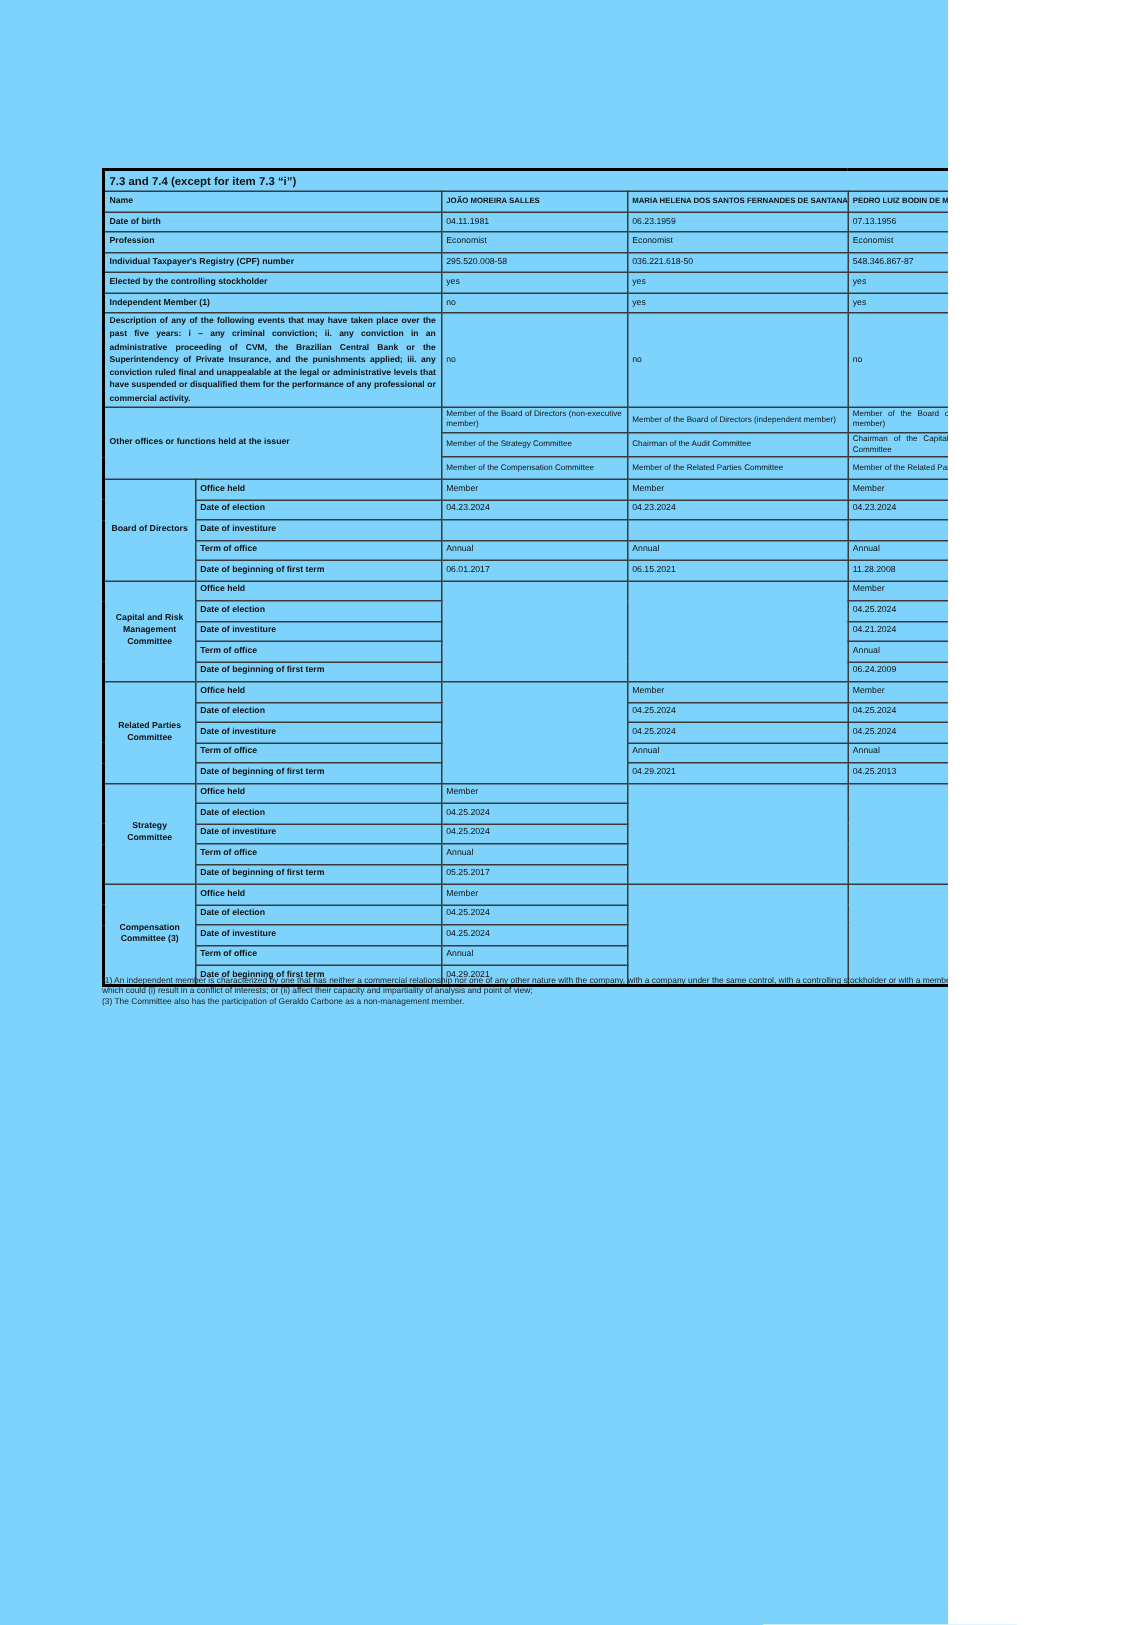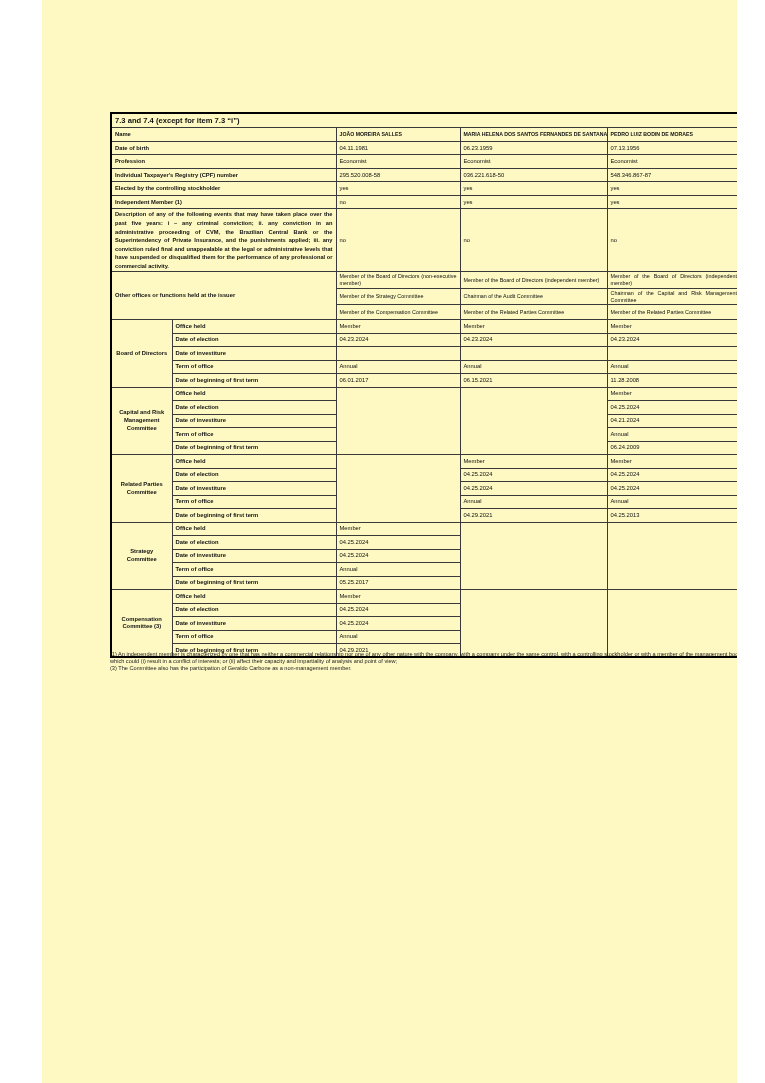--- a/index.html
+++ b/index.html
@@ -1,17 +1,17 @@
 <!DOCTYPE html>
 <html><head>
 <meta charset="utf-8">
 <style>
   html,body{margin:0;padding:0;background:#ffffff;}
-  .page{position:relative;width:695px;height:1083px;background:#fef9c3;
-        font-family:"Liberation Sans",sans-serif;color:#111;overflow:hidden;margin-left:42px;}
+  .page{position:relative;width:632px;height:1083px;background:#7dd3fc;
+        font-family:"Liberation Sans",sans-serif;color:#111;overflow:hidden;}
   table.disclosure{position:absolute;left:68px;top:112px;width:630px;
         border-collapse:collapse;table-layout:fixed;border:2px solid #000;}
   td{border:1px solid #3a3a3a;padding:1px 3px;font-size:5.8px;line-height:1.25;
      vertical-align:middle;word-wrap:break-word;}
   tr.major > td{border-top:1.5px solid #000;}
   td.title-cell{font-weight:bold;font-size:7.6px;padding:2px 3px;}
   td.lbl{font-weight:bold;}
   td.name{font-weight:bold;font-size:5.2px;white-space:nowrap;overflow:hidden;}
   td.desc{font-weight:bold;text-align:justify;line-height:1.5;font-size:5.7px;}
   td.office{font-size:5.4px;text-align:justify;}

